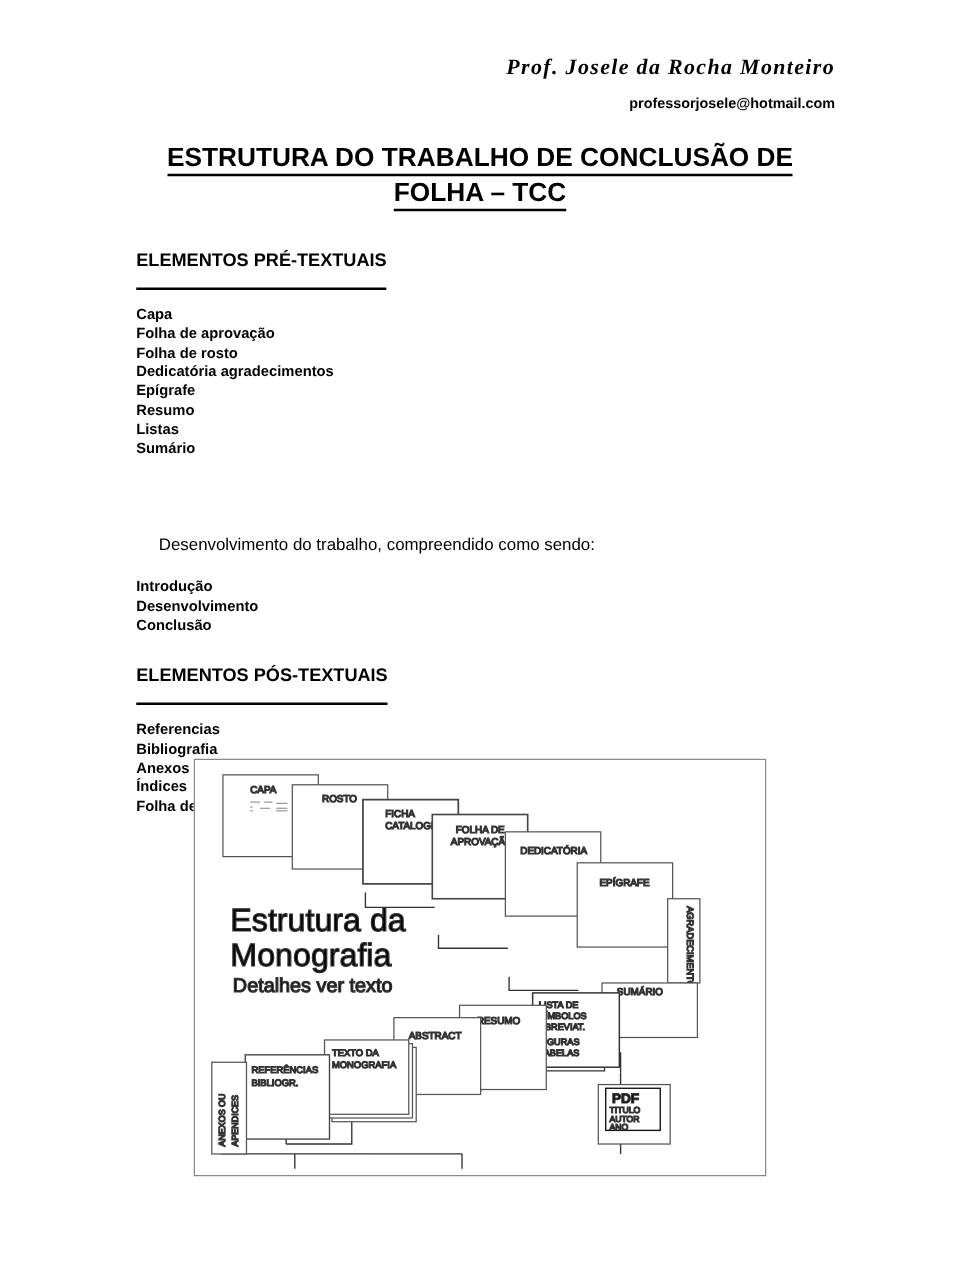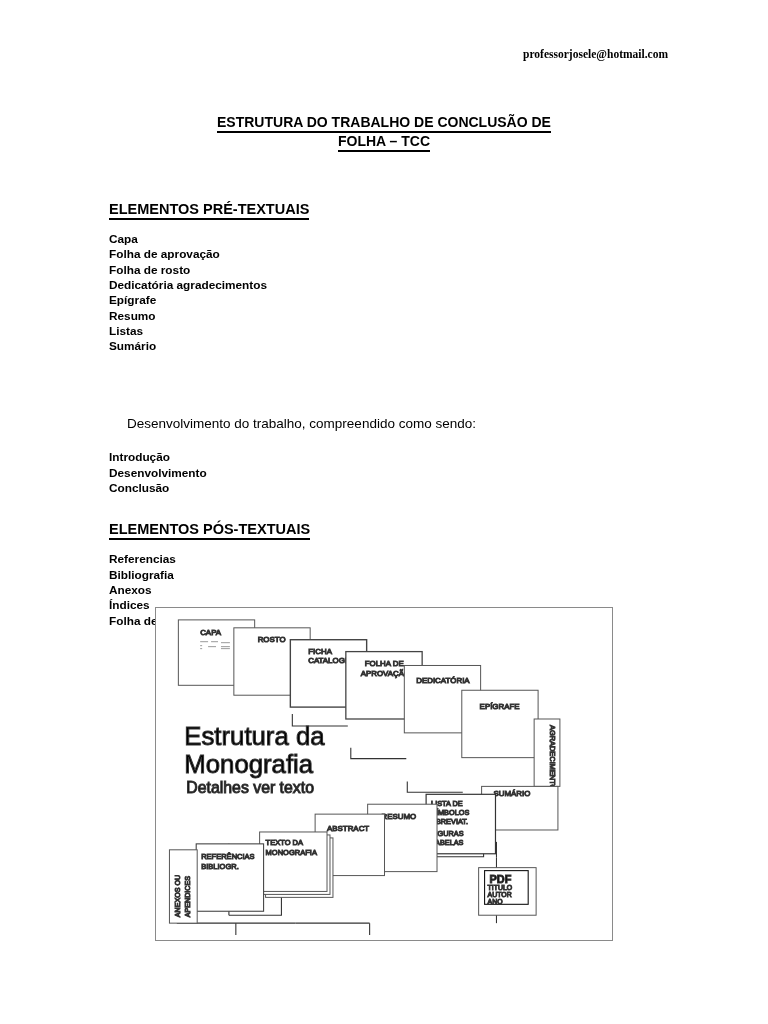--- a/index.html
+++ b/index.html
@@ -32,36 +32,36 @@
   .author-name {
     font-family: "Liberation Serif", serif;
     font-weight: bold;
     font-style: italic;
     font-size: 17.5px;
     letter-spacing: 1.1px;
     white-space: nowrap;
     line-height: 1.1;
   }
   .author-email {
-    margin-top: 4px;
-    font-family: Liberation Serif, serif;
+    margin-top: 14px;
+    font-family: Liberation Sans, sans-serif;
     font-weight: bold;
     font-size: 11.5px;
     white-space: nowrap;
   }
 
   
   .doc-title {
     position: absolute;
     top: 113px;
     left: 108px;
     width: 552px;
     text-align: center;
     font-weight: bold;
-    font-size: 14px;
+    font-size: 21px;
     line-height: 1.35;
   }
   .doc-title .tline {
     display: inline;
     border-bottom: 2px solid #000;
     padding-bottom: 1px;
   }
   .doc-title .tl-wrap { display: block; }
 
   
@@ -69,21 +69,21 @@
     position: absolute;
     left: 109px;
     top: 200px;
     width: 560px;
   }
   .section-heading {
     font-weight: bold;
     font-size: 14.5px;
     display: inline-block;
     border-bottom: 2px solid #000;
-    padding-bottom: 0px;
+    padding-bottom: 12px;
     line-height: 1.25;
   }
   .sec-block { margin-bottom: 0; }
   .item-list {
     margin: 12px 0 0 0;
     padding: 0;
     list-style: none;
   }
   .item-list li {
     font-weight: bold;
@@ -112,20 +112,21 @@
     box-sizing: border-box;
   }
   .diagram-wrap svg { display: block; }
 </style>
 </head>
 <body>
 
 <div class="page">
 
   <div class="doc-header">
+    <div class="author-name">Prof. Josele da Rocha Monteiro</div>
     <div class="author-email">professorjosele@hotmail.com</div>
   </div>
 
   <div class="doc-title">
     <span class="tl-wrap"><span class="tline">ESTRUTURA DO TRABALHO DE CONCLUSÃO DE</span></span>
     <span class="tl-wrap"><span class="tline">FOLHA – TCC</span></span>
   </div>
 
   <div class="content">
 

